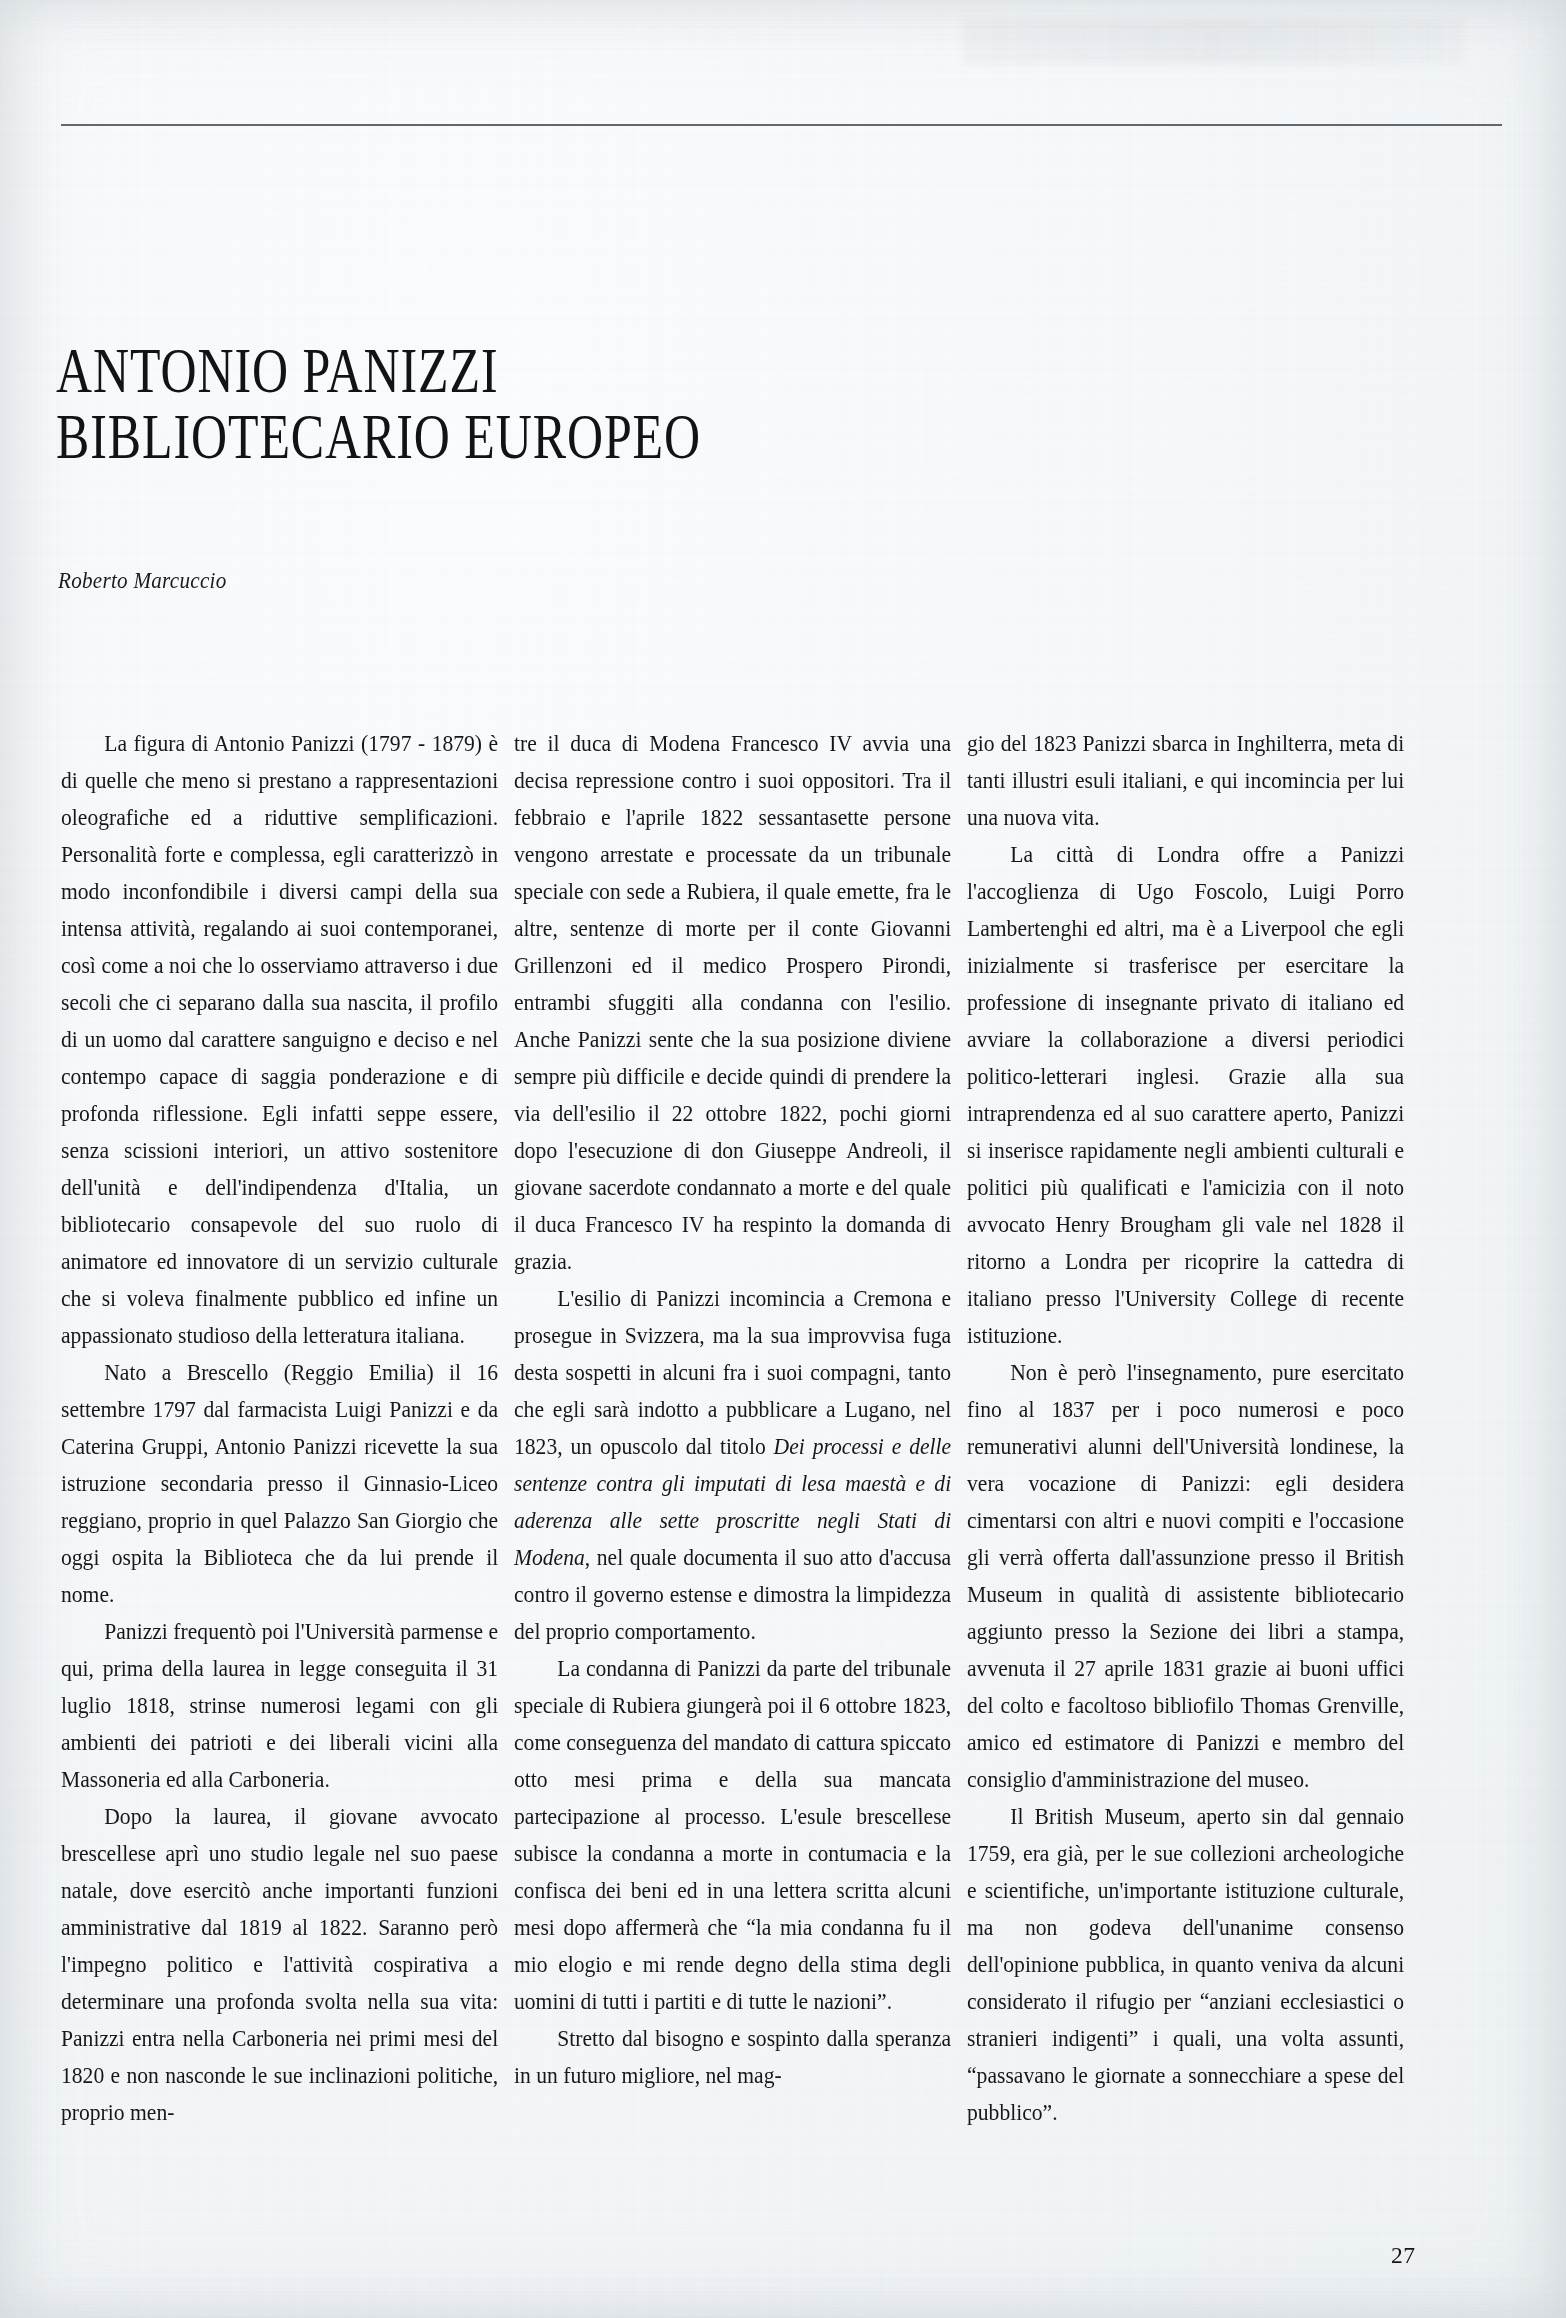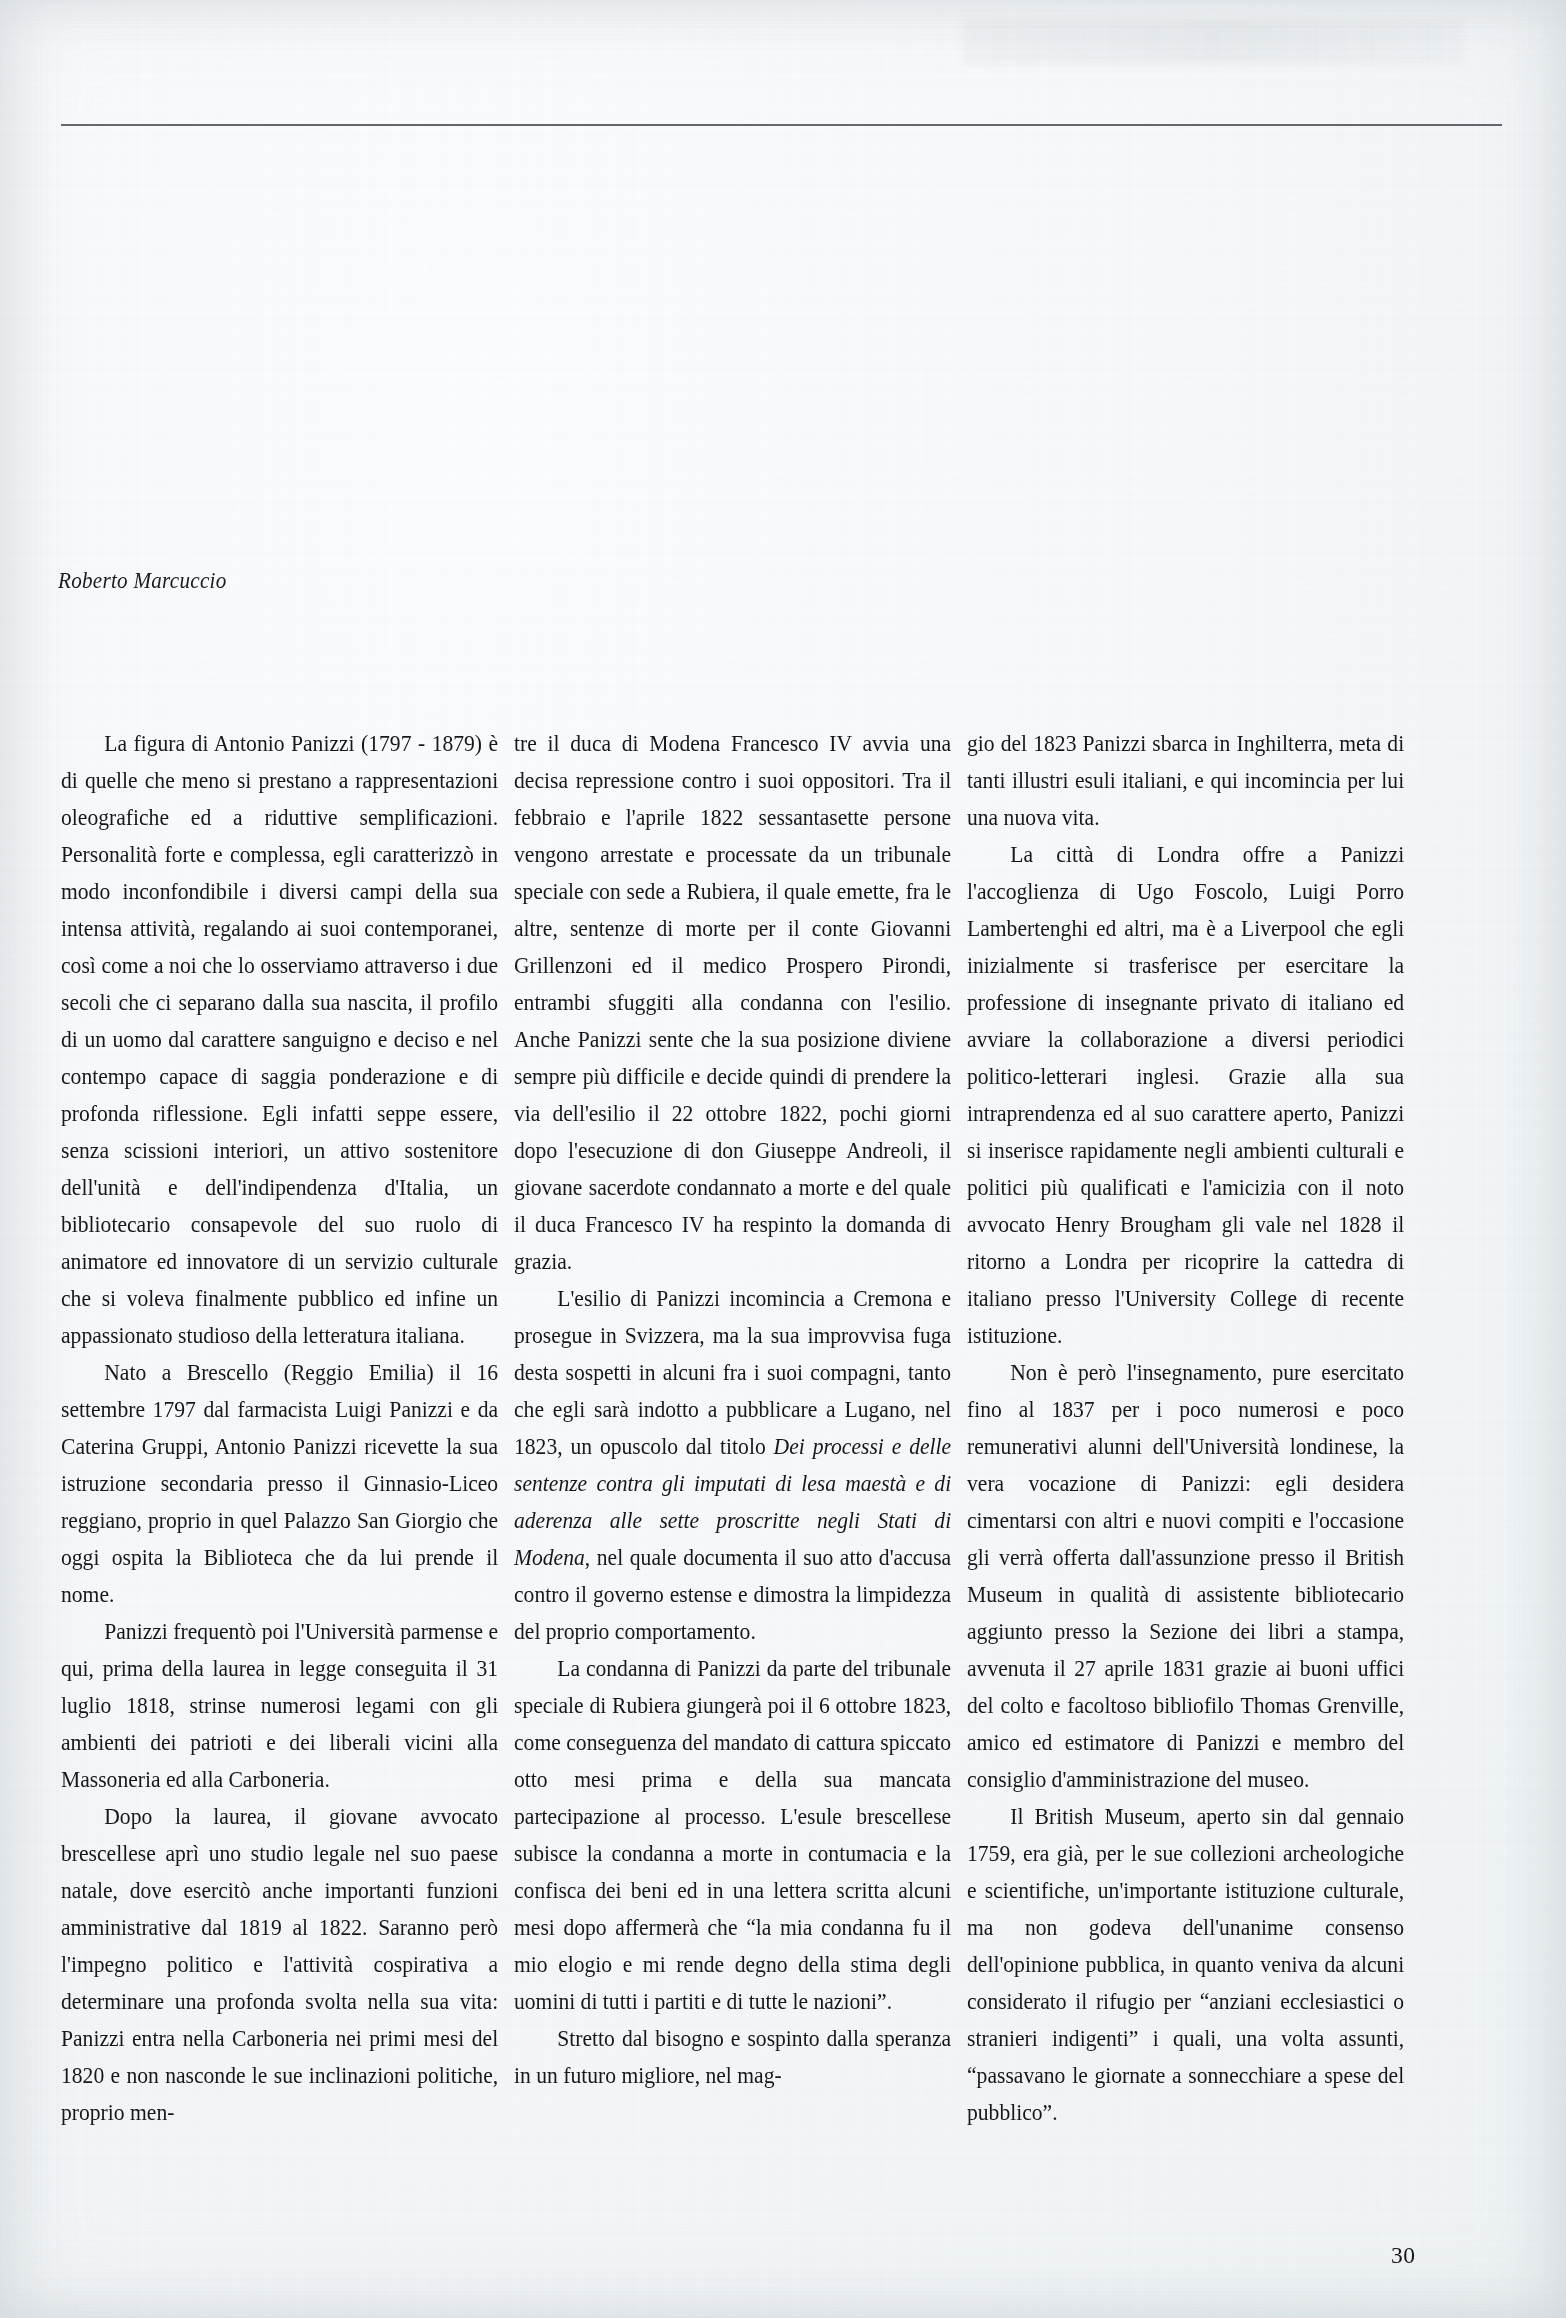--- a/index.html
+++ b/index.html
@@ -132,20 +132,24 @@
 </style>
 </head>
 <body>
 
 <div class="page">
 
   <div class="bleed-band"></div>
 
   <div class="top-rule"></div>
 
+  <div class="title-block">
+    <h1 class="doc-title">ANTONIO PANIZZI
+BIBLIOTECARIO EUROPEO</h1>
+  </div>
 
   <div class="author">Roberto Marcuccio</div>
 
   <div class="columns">
 
     <div class="col">
       <p>La figura di Antonio Panizzi (1797 - 1879) è di quelle che meno si prestano a rappresentazioni oleografiche ed a riduttive semplificazioni. Personalità forte e complessa, egli caratterizzò in modo inconfondibile i diversi campi della sua intensa attività, regalando ai suoi contemporanei, così come a noi che lo osserviamo attraverso i due secoli che ci separano dalla sua nascita, il profilo di un uomo dal carattere sanguigno e deciso e nel contempo capace di saggia ponderazione e di profonda riflessione. Egli infatti seppe essere, senza scissioni interiori, un attivo sostenitore dell'unità e dell'indipendenza d'Italia, un bibliotecario consapevole del suo ruolo di animatore ed innovatore di un servizio culturale che si voleva finalmente pubblico ed infine un appassionato studioso della letteratura italiana.</p>
       <p>Nato a Brescello (Reggio Emilia) il 16 settembre 1797 dal farmacista Luigi Panizzi e da Caterina Gruppi, Antonio Panizzi ricevette la sua istruzione secondaria presso il Ginnasio-Liceo reggiano, proprio in quel Palazzo San Giorgio che oggi ospita la Biblioteca che da lui prende il nome.</p>
       <p>Panizzi frequentò poi l'Università parmense e qui, prima della laurea in legge conseguita il 31 luglio 1818, strinse numerosi legami con gli ambienti dei patrioti e dei liberali vicini alla Massoneria ed alla Carboneria.</p>
       <p>Dopo la laurea, il giovane avvocato brescellese aprì uno studio legale nel suo paese natale, dove esercitò anche importanti funzioni amministrative dal 1819 al 1822. Saranno però l'impegno politico e l'attività cospirativa a determinare una profonda svolta nella sua vita: Panizzi entra nella Carboneria nei primi mesi del 1820 e non nasconde le sue inclinazioni politiche, proprio men-</p>
@@ -160,17 +164,17 @@
 
     <div class="col">
       <p class="cont">gio del 1823 Panizzi sbarca in Inghilterra, meta di tanti illustri esuli italiani, e qui incomincia per lui una nuova vita.</p>
       <p>La città di Londra offre a Panizzi l'accoglienza di Ugo Foscolo, Luigi Porro Lambertenghi ed altri, ma è a Liverpool che egli inizialmente si trasferisce per esercitare la professione di insegnante privato di italiano ed avviare la collaborazione a diversi periodici politico-letterari inglesi. Grazie alla sua intraprendenza ed al suo carattere aperto, Panizzi si inserisce rapidamente negli ambienti culturali e politici più qualificati e l'amicizia con il noto avvocato Henry Brougham gli vale nel 1828 il ritorno a Londra per ricoprire la cattedra di italiano presso l'University College di recente istituzione.</p>
       <p>Non è però l'insegnamento, pure esercitato fino al 1837 per i poco numerosi e poco remunerativi alunni dell'Università londinese, la vera vocazione di Panizzi: egli desidera cimentarsi con altri e nuovi compiti e l'occasione gli verrà offerta dall'assunzione presso il British Museum in qualità di assistente bibliotecario aggiunto presso la Sezione dei libri a stampa, avvenuta il 27 aprile 1831 grazie ai buoni uffici del colto e facoltoso bibliofilo Thomas Grenville, amico ed estimatore di Panizzi e membro del consiglio d'amministrazione del museo.</p>
       <p>Il British Museum, aperto sin dal gennaio 1759, era già, per le sue collezioni archeologiche e scientifiche, un'importante istituzione culturale, ma non godeva dell'unanime consenso dell'opinione pubblica, in quanto veniva da alcuni considerato il rifugio per “anziani ecclesiastici o stranieri indigenti” i quali, una volta assunti, “passavano le giornate a sonnecchiare a spese del pubblico”.</p>
     </div>
 
   </div>
 
-  <div class="page-number">30</div>
+  <div class="page-number">27</div>
 
   <div class="vignette"></div>
 </div>
 
 
 </body></html>

